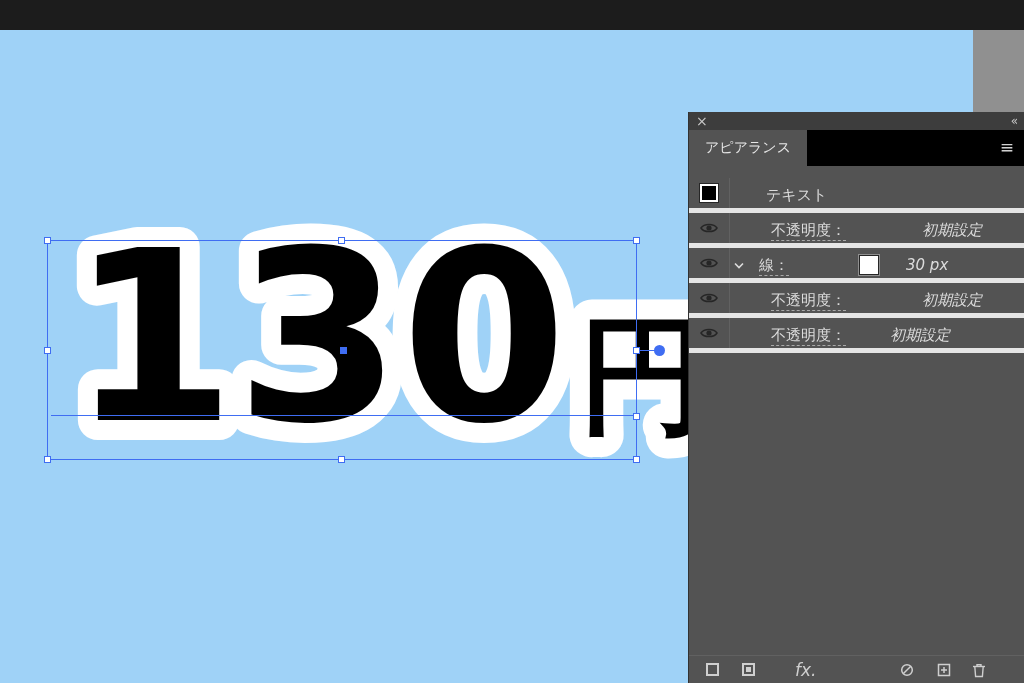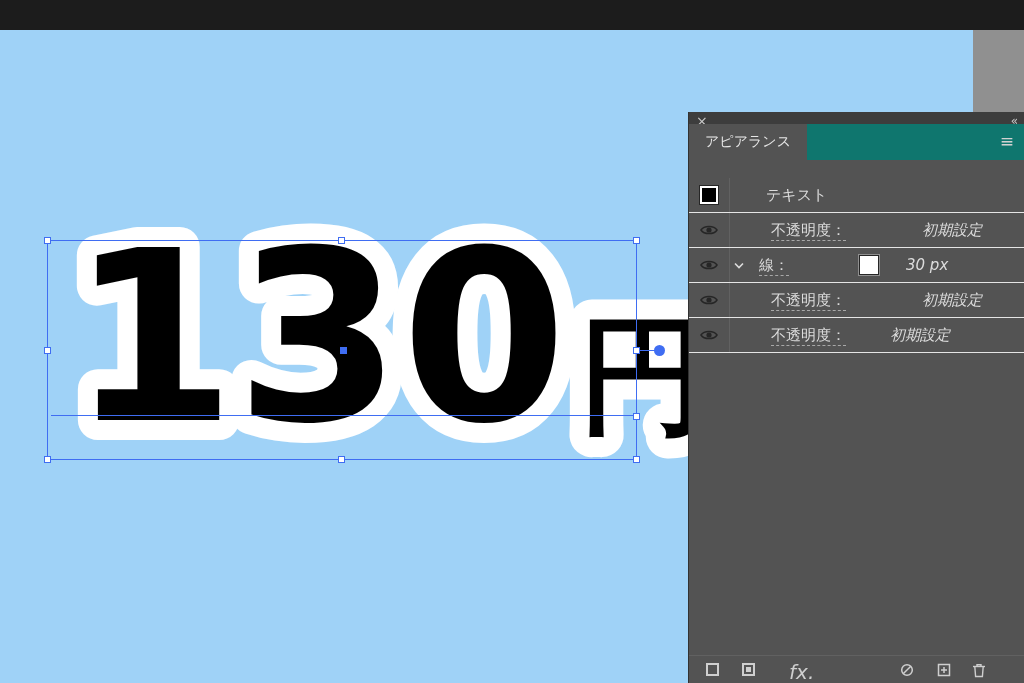--- a/index.html
+++ b/index.html
@@ -31,27 +31,27 @@
   .out-anchor { position:absolute; left:654px; top:345px; width:11px; height:11px; background:#3f6df2; border-radius:50%; }
 
   
   .panel { position:absolute; left:688px; top:112px; width:336px; height:571px;
            background:#535353; color:#dcdcdc; font-size:15px; border-left:1px solid #323232; }
   .panel-header { position:absolute; left:0; top:0; width:100%; height:18px; background:#3d3d3d;
                   display:flex; align-items:center; justify-content:space-between; padding:0 7px;
                   color:#c9c9c9; }
   .panel-header .close { font-size:14px; line-height:1; cursor:default; }
   .panel-header .collapse { font-size:12px; line-height:1; letter-spacing:-1px; }
-  .tabbar { position:absolute; left:0; top:12px; width:100%; height:36px; background:#0f766e; }
+  .tabbar { position:absolute; left:0; top:18px; width:100%; height:36px; background:#000000; }
   .tab-active { position:absolute; left:0; top:0; width:118px; height:36px; background:#535353;
                 display:flex; align-items:center; justify-content:center; font-size:14px; color:#e6e6e6; }
   .panel-menu { position:absolute; right:10px; top:8px; font-size:17px; color:#d2d2d2; line-height:1.1; }
 
   .rows { position:absolute; left:0; top:66px; width:100%; }
-  .row { position:relative; width:100%; height:35px; border-bottom:1px solid #e5e5e5; }
+  .row { position:relative; width:100%; height:35px; border-bottom:5px solid #e5e5e5; }
   .row.selected { background:linear-gradient(to right, #535353 41px, #62788f 41px); }
   .eye-cell { position:absolute; left:0; top:0; width:41px; height:100%;
               border-right:1px solid #616161; display:flex; align-items:center; justify-content:center; }
   .thumb { width:18px; height:18px; background:#000; border:2px solid #fff; outline:1px solid #262626; }
   .expand-chev { position:absolute; left:45px; top:14px; }
   .lbl { position:absolute; top:8px; white-space:nowrap; }
   .lbl.item { left:77px; }
   .lbl.attr { left:70px; border-bottom:1px dashed #a8a8a8; }
   .lbl.op   { left:82px; border-bottom:1px dashed #a8a8a8; }
   .val { position:absolute; top:8px; right:42px; white-space:nowrap;font-style:italic; }
@@ -62,21 +62,21 @@
   .swatch-dd { width:17px; height:18px; background:rgba(0,0,0,0.30); display:flex;
                align-items:center; justify-content:center; }
   .swatch-white { position:absolute; left:170px; top:7px; width:20px; height:20px;
                   background:#fff; border:1px solid #262626; outline:1px solid #8f8f8f; }
 
   .footer { position:absolute; left:0; bottom:0; width:100%; height:28px; border-top:1px solid #616161; }
   .f-icon { position:absolute; top:7px; }
   .i-stroke { left:17px; width:13px; height:13px; border:2px solid #cfcfcf; }
   .i-fill   { left:53px; width:13px; height:13px; border:2px solid #cfcfcf; display:flex; align-items:center; justify-content:center; }
   .i-fill span { display:block; width:5px; height:5px; background:#cfcfcf; }
-  .i-fx { left:100px; top:4px; color:#cfcfcf; font-size:20px; font-style:italic; }
+  .i-fx { left:106px; top:4px; color:#cfcfcf; font-size:17px; font-style:italic; }
   .i-clear { left:211px; } .i-dup { left:248px; } .i-trash { left:283px; }
 
   svg { display:block; }
 </style>
 </head>
 <body>
 
 <div class="topbar"></div>
 <div class="pasteboard"></div>
 

